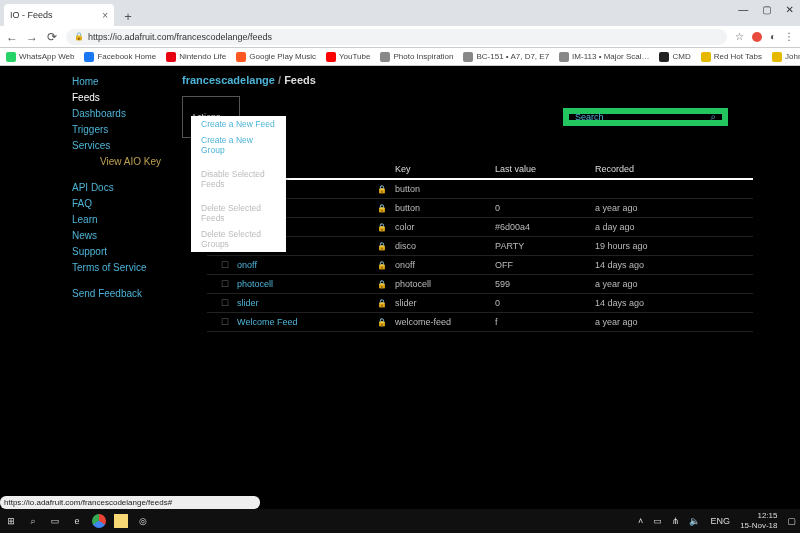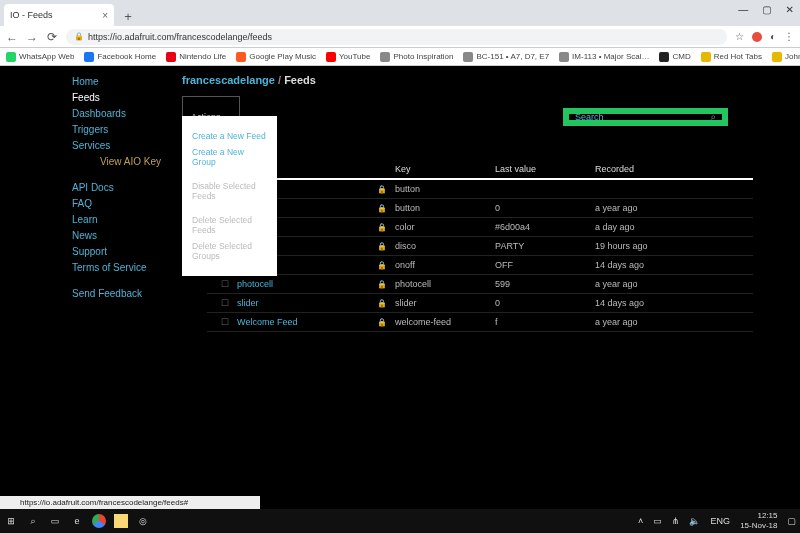--- a/index.html
+++ b/index.html
@@ -46,41 +46,41 @@
 .breadcrumb .cur { color: #ddd; }
 
 .toolbar { margin-top: 10px; display: flex; align-items: center; position: relative; }
 .actions-btn { border: 1px solid #555; color: #ddd; font-size: 9px; padding: 15px 8px; background: #000; cursor: pointer; display: flex; align-items: center; gap: 4px; }
 .actions-btn .caret { font-size: 7px; }
 .search-box { margin-left: auto; border: 6px solid #22c55e; width: 165px; height: 18px; display: flex; align-items: center; padding: 0 6px; }
 .search-box input { flex: 1; background: transparent; border: none; color: #4db4d7; font-size: 9px; outline: none; }
 .search-box input::placeholder { color: #4db4d7; }
 .search-icon { color: #4db4d7; font-size: 10px; }
 
-.dropdown { position: absolute; left: 0; top: 0; background: #fff; width: 95px; font-size: 8.5px; padding: 12px 0; box-shadow: 0 2px 6px rgba(0,0,0,0.3); z-index: 10; }
+.dropdown { position: absolute; left: 9px; top: 0; background: #fff; width: 95px; font-size: 8.5px; padding: 0 0; box-shadow: 0 2px 6px rgba(0,0,0,0.3); z-index: 10; }
 .dropdown .dd-item { padding: 3px 10px; color: #4db4d7; cursor: pointer; }
 .dropdown .dd-item.disabled { color: #bbb; cursor: default; }
 .dropdown .dd-sep { height: 8px; }
 
 .feeds-table { margin-top: 22px; width: 100%; border-collapse: collapse; font-size: 9px; margin-left: 25px; }
 .feeds-table thead th { text-align: left; color: #ddd; font-weight: normal; padding: 4px 4px; border-bottom: 2px solid #fff; }
 .feeds-table tbody td { color: #bbb; padding: 4px 4px; border-bottom: 1px solid #222; }
 .feeds-table .name-cell { color: #4db4d7; }
 .feeds-table .chk { color: #666; font-size: 9px; }
 .feeds-table .lock-c { color: #666; font-size: 8px; }
 .col-chk { width: 18px; }
 .col-name { width: 140px; }
 .col-lk { width: 16px; }
 .col-key { width: 100px; }
 .col-last { width: 100px; }
 .col-rec { }
 .indent { padding-left: 14px !important; }
 
 
-.status-link { position: absolute; bottom: 0; left: 0; background: #eee; color: #222; font-size: 8px; padding: 2px 20px; width: 260px; }
+.status-link { position: absolute; bottom: 0; left: 0; background: #eee; color: #222; font-size: 8px; padding: 2px 4px; width: 260px; border-radius: 6px; }
 
 
 .taskbar { position: absolute; bottom: 0; left: 0; right: 0; height: 24px; background: #101010; display: flex; align-items: center; padding: 0 4px; color: #ddd; font-size: 9px; }
 .taskbar .tb-left { display: flex; gap: 8px; align-items: center; }
 .taskbar .tb-ico { width: 14px; height: 14px; display: flex; align-items: center; justify-content: center; }
 .taskbar .tb-right { margin-left: auto; display: flex; align-items: center; gap: 10px; }
 .taskbar .clock { text-align: right; font-size: 8px; line-height: 10px; }
 </style>
 </head>
 <body>

